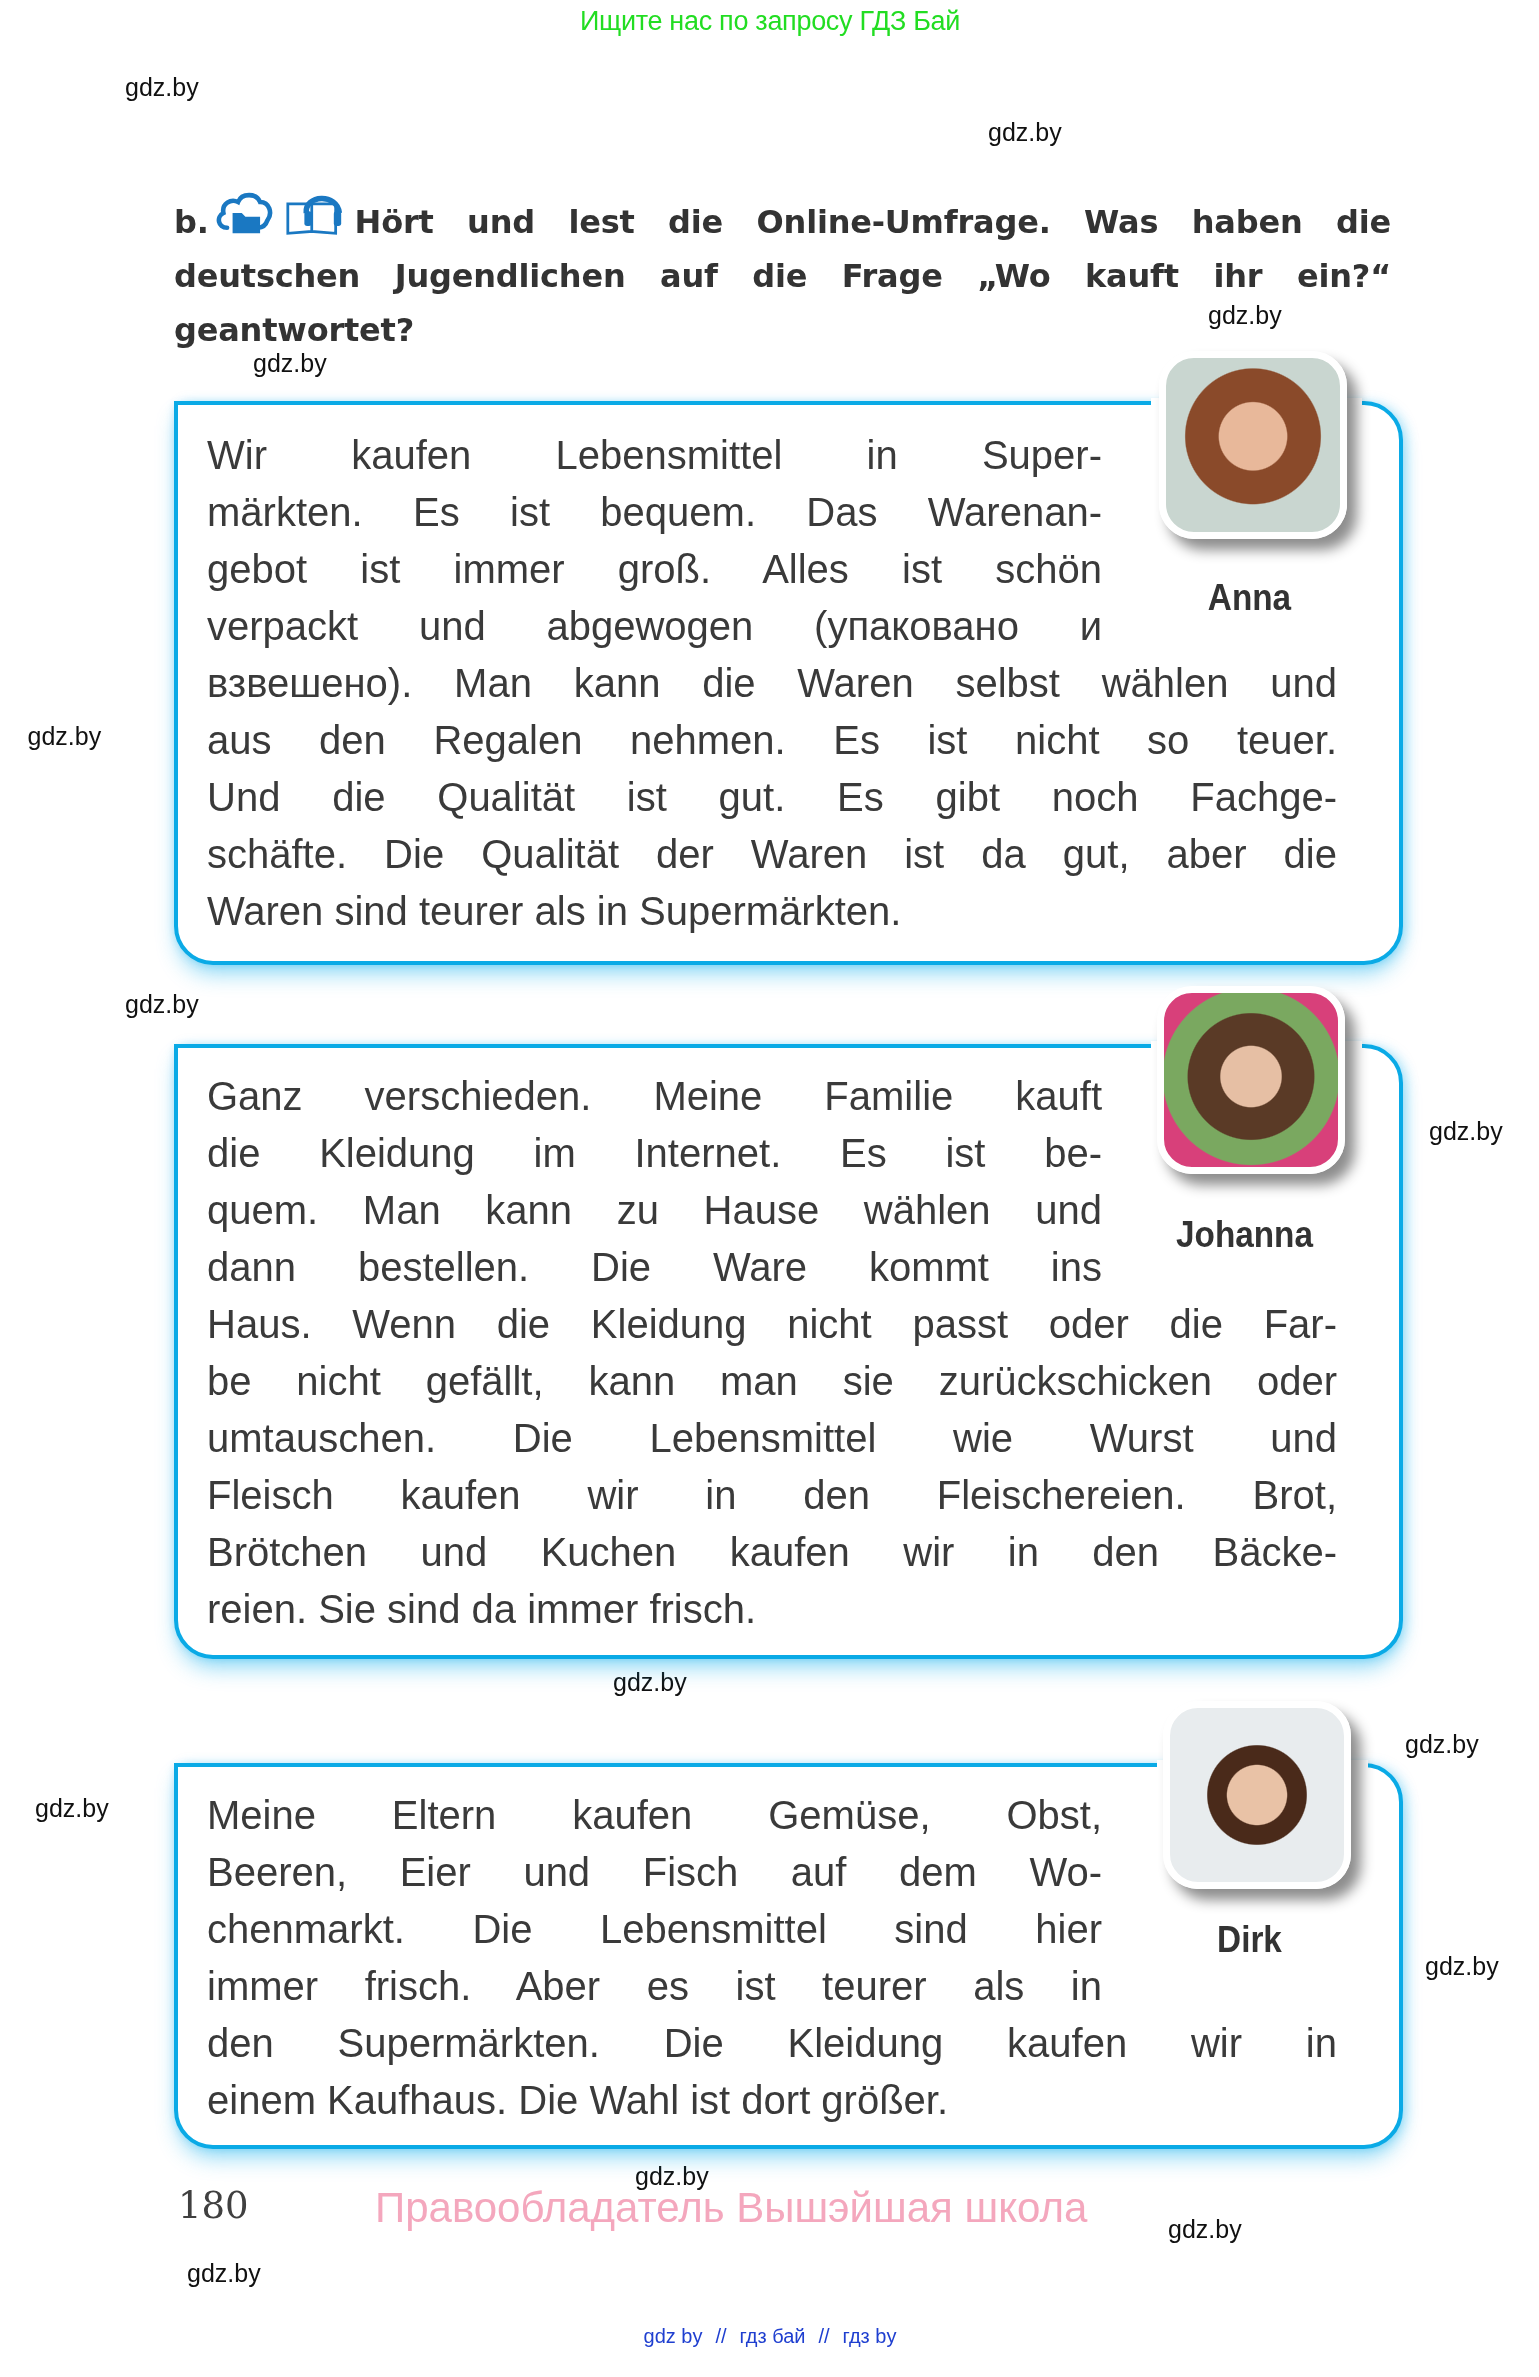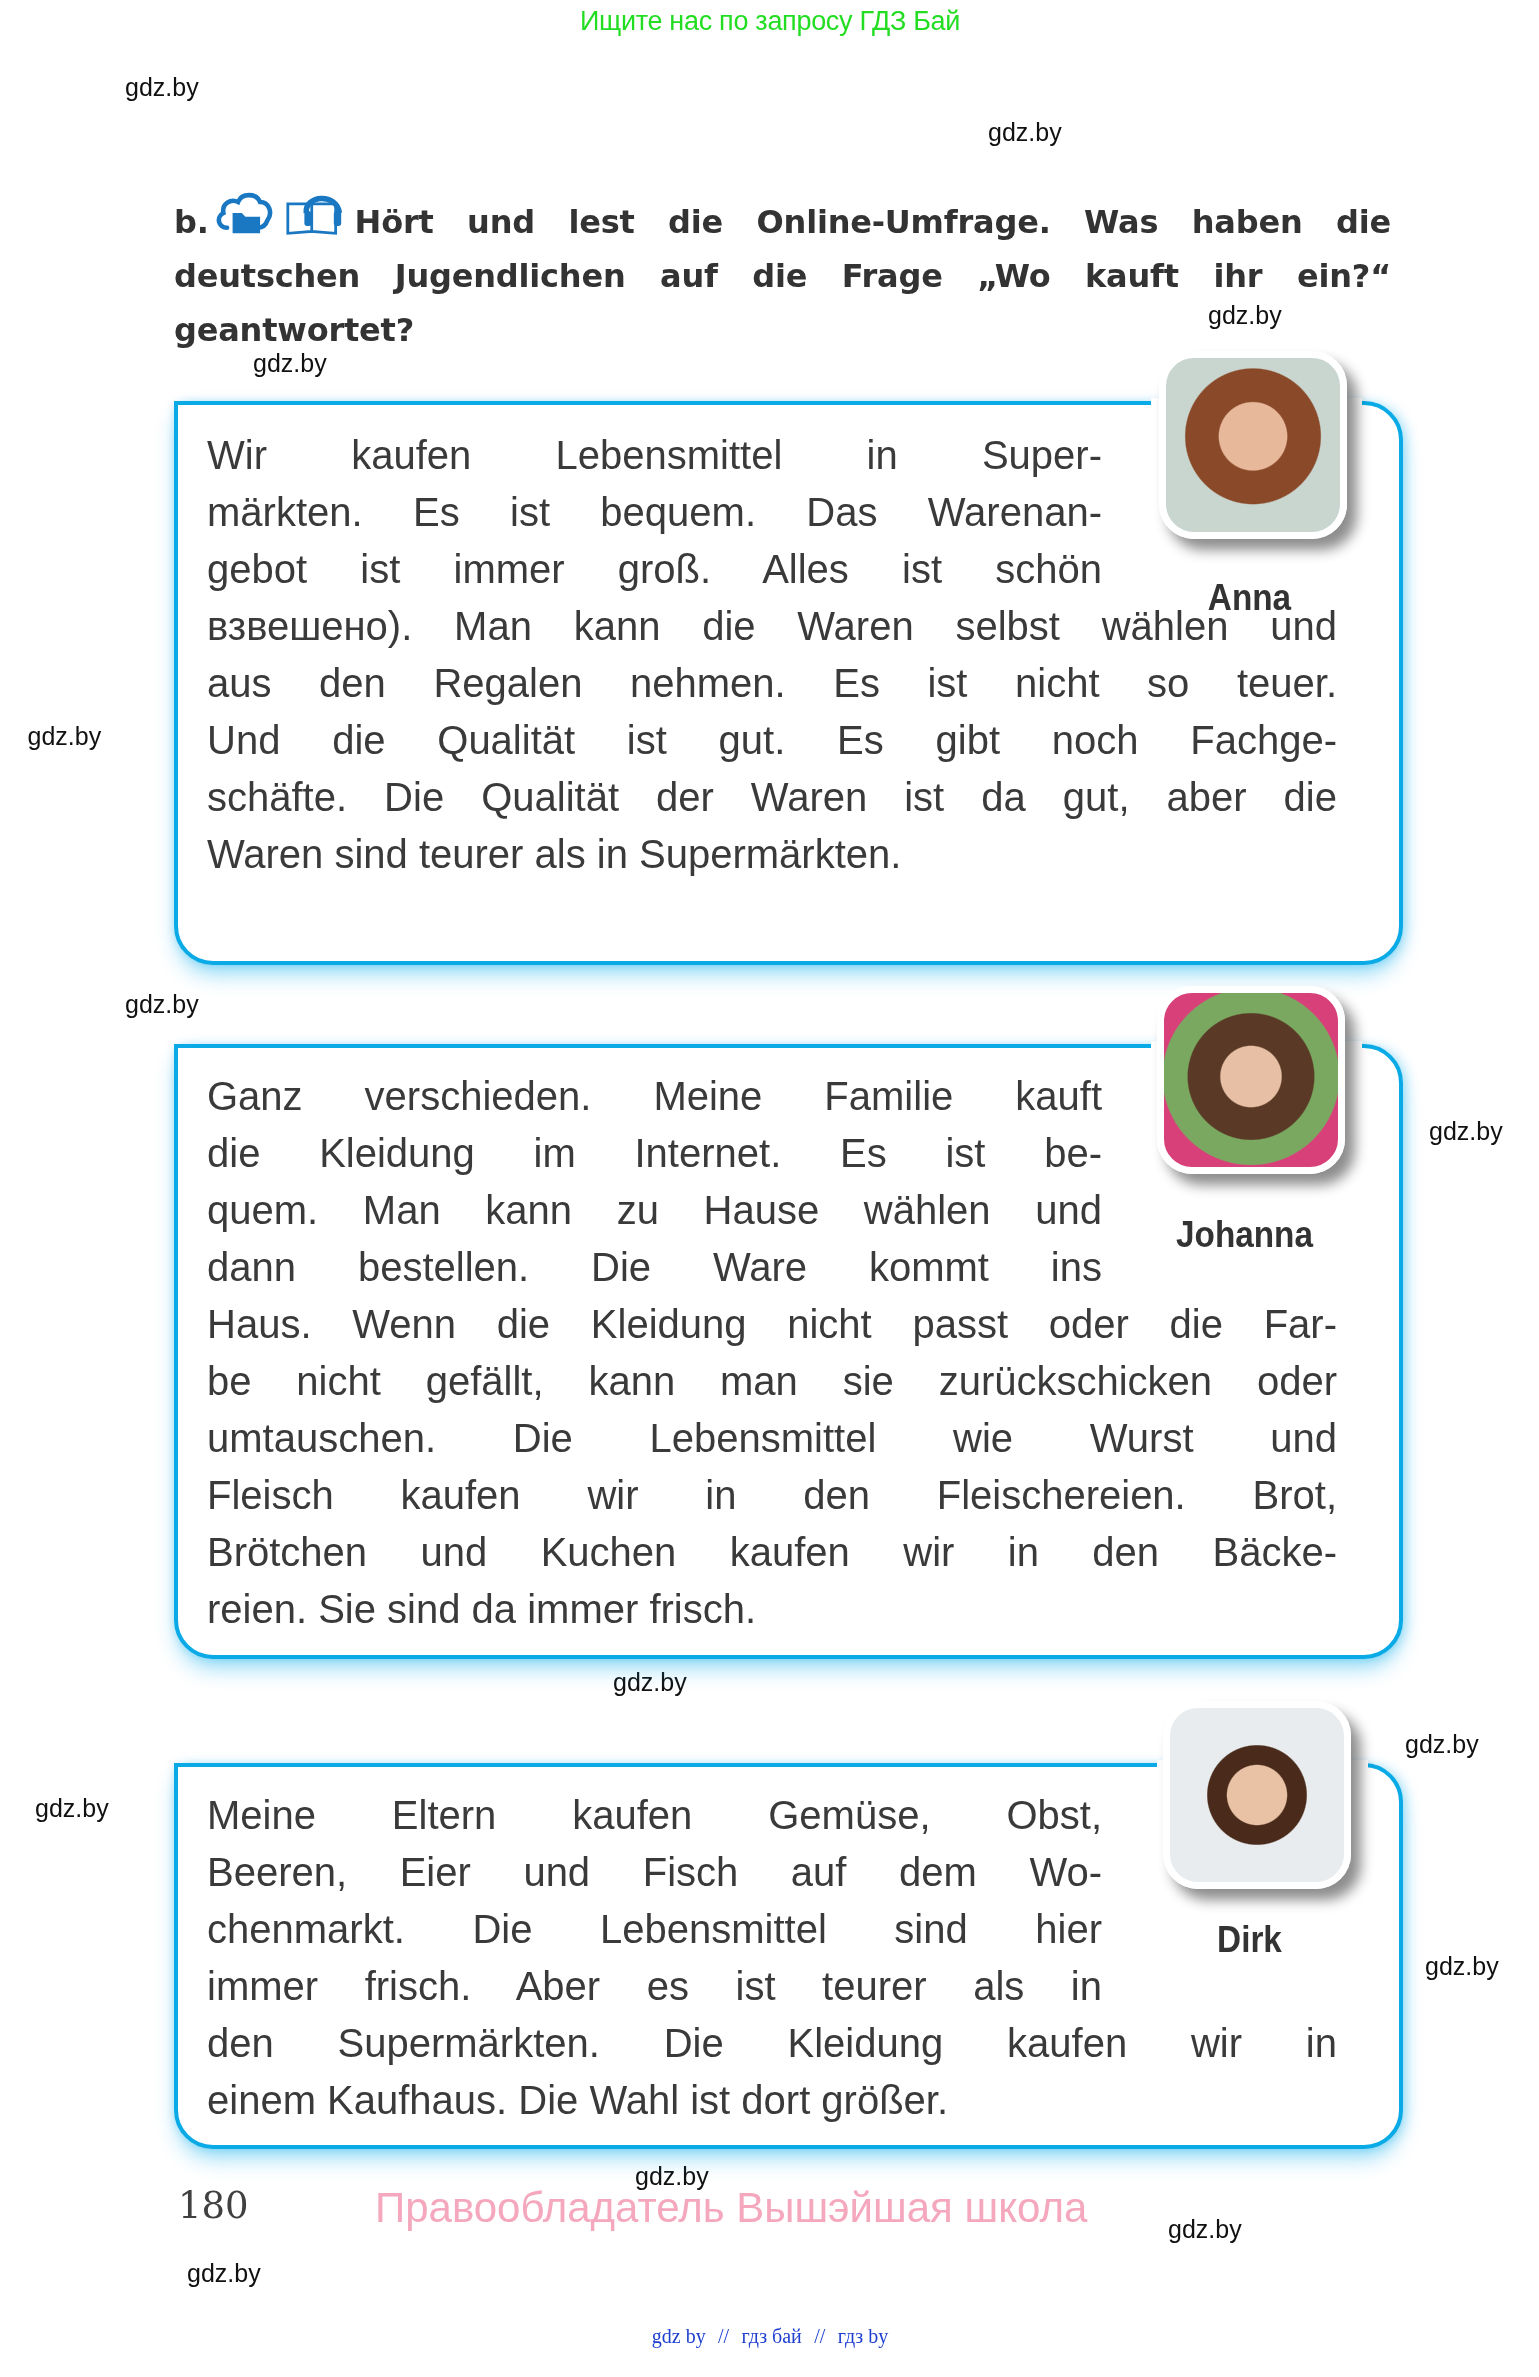--- a/index.html
+++ b/index.html
@@ -56,21 +56,21 @@
 
   .page-num {
     left: 178px; top: 2184px; font-family: "DejaVu Serif", serif; font-size: 37px; color: #404040;
   }
   .copyright {
     left: 375px; top: 2184px; font-family: "Liberation Sans", sans-serif;
     font-size: 42px; color: #f4a7bd; white-space: nowrap;
   }
   .footer-links {
     left: 0; right: 0; top: 2325px; text-align: center;
-    font-family: Liberation Serif, serif; font-size: 20px; color: #1f3fd0;
+    font-family: Liberation Sans, sans-serif; font-size: 20px; color: #1f3fd0;
   }
   .footer-links span { margin: 0 3.7px; }
 </style>
 </head>
 <body>
 
 <div class="abs top-banner">Ищите нас по запросу ГДЗ Бай</div>
 
 <div class="abs wm" style="left:125px;top:73px">gdz.by</div>
 <div class="abs wm" style="left:988px;top:118px">gdz.by</div>
@@ -115,20 +115,21 @@
   <div style="text-align:justify;text-align-last:justify;white-space:nowrap">deutschen Jugendlichen auf die Frage „Wo kauft ihr ein?“</div>
   <div>geantwortet?</div>
 </div>
 
 <div class="card" style="top:401px;height:564px">
   <div class="gap" style="left:973px"></div>
   <div class="text" style="top:22px;width:1130px">
     <span class="line" style="width:895px">Wir kaufen Lebensmittel in Super-</span>
     <span class="line" style="width:895px">märkten. Es ist bequem. Das Warenan-</span>
     <span class="line" style="width:895px">gebot ist immer groß. Alles ist schön</span>
+    <span class="line" style="width:895px">verpackt und abgewogen (упаковано и</span>
     <span class="line">взвешено). Man kann die Waren selbst wählen und</span>
     <span class="line">aus den Regalen nehmen. Es ist nicht so teuer.</span>
     <span class="line">Und die Qualität ist gut. Es gibt noch Fachge-</span>
     <span class="line">schäfte. Die Qualität der Waren ist da gut, aber die</span>
     <span class="line last">Waren sind teurer als in Supermärkten.</span>
   </div>
 </div>
 <div class="photo" style="left:1159px;top:351px;background:radial-gradient(circle at 50% 45%, #e8b89a 0 26%, #8a4a2a 27% 52%, #c9d6d0 53%)"></div>
 <div class="name" style="left:1130px;top:577px">Anna</div>
 

